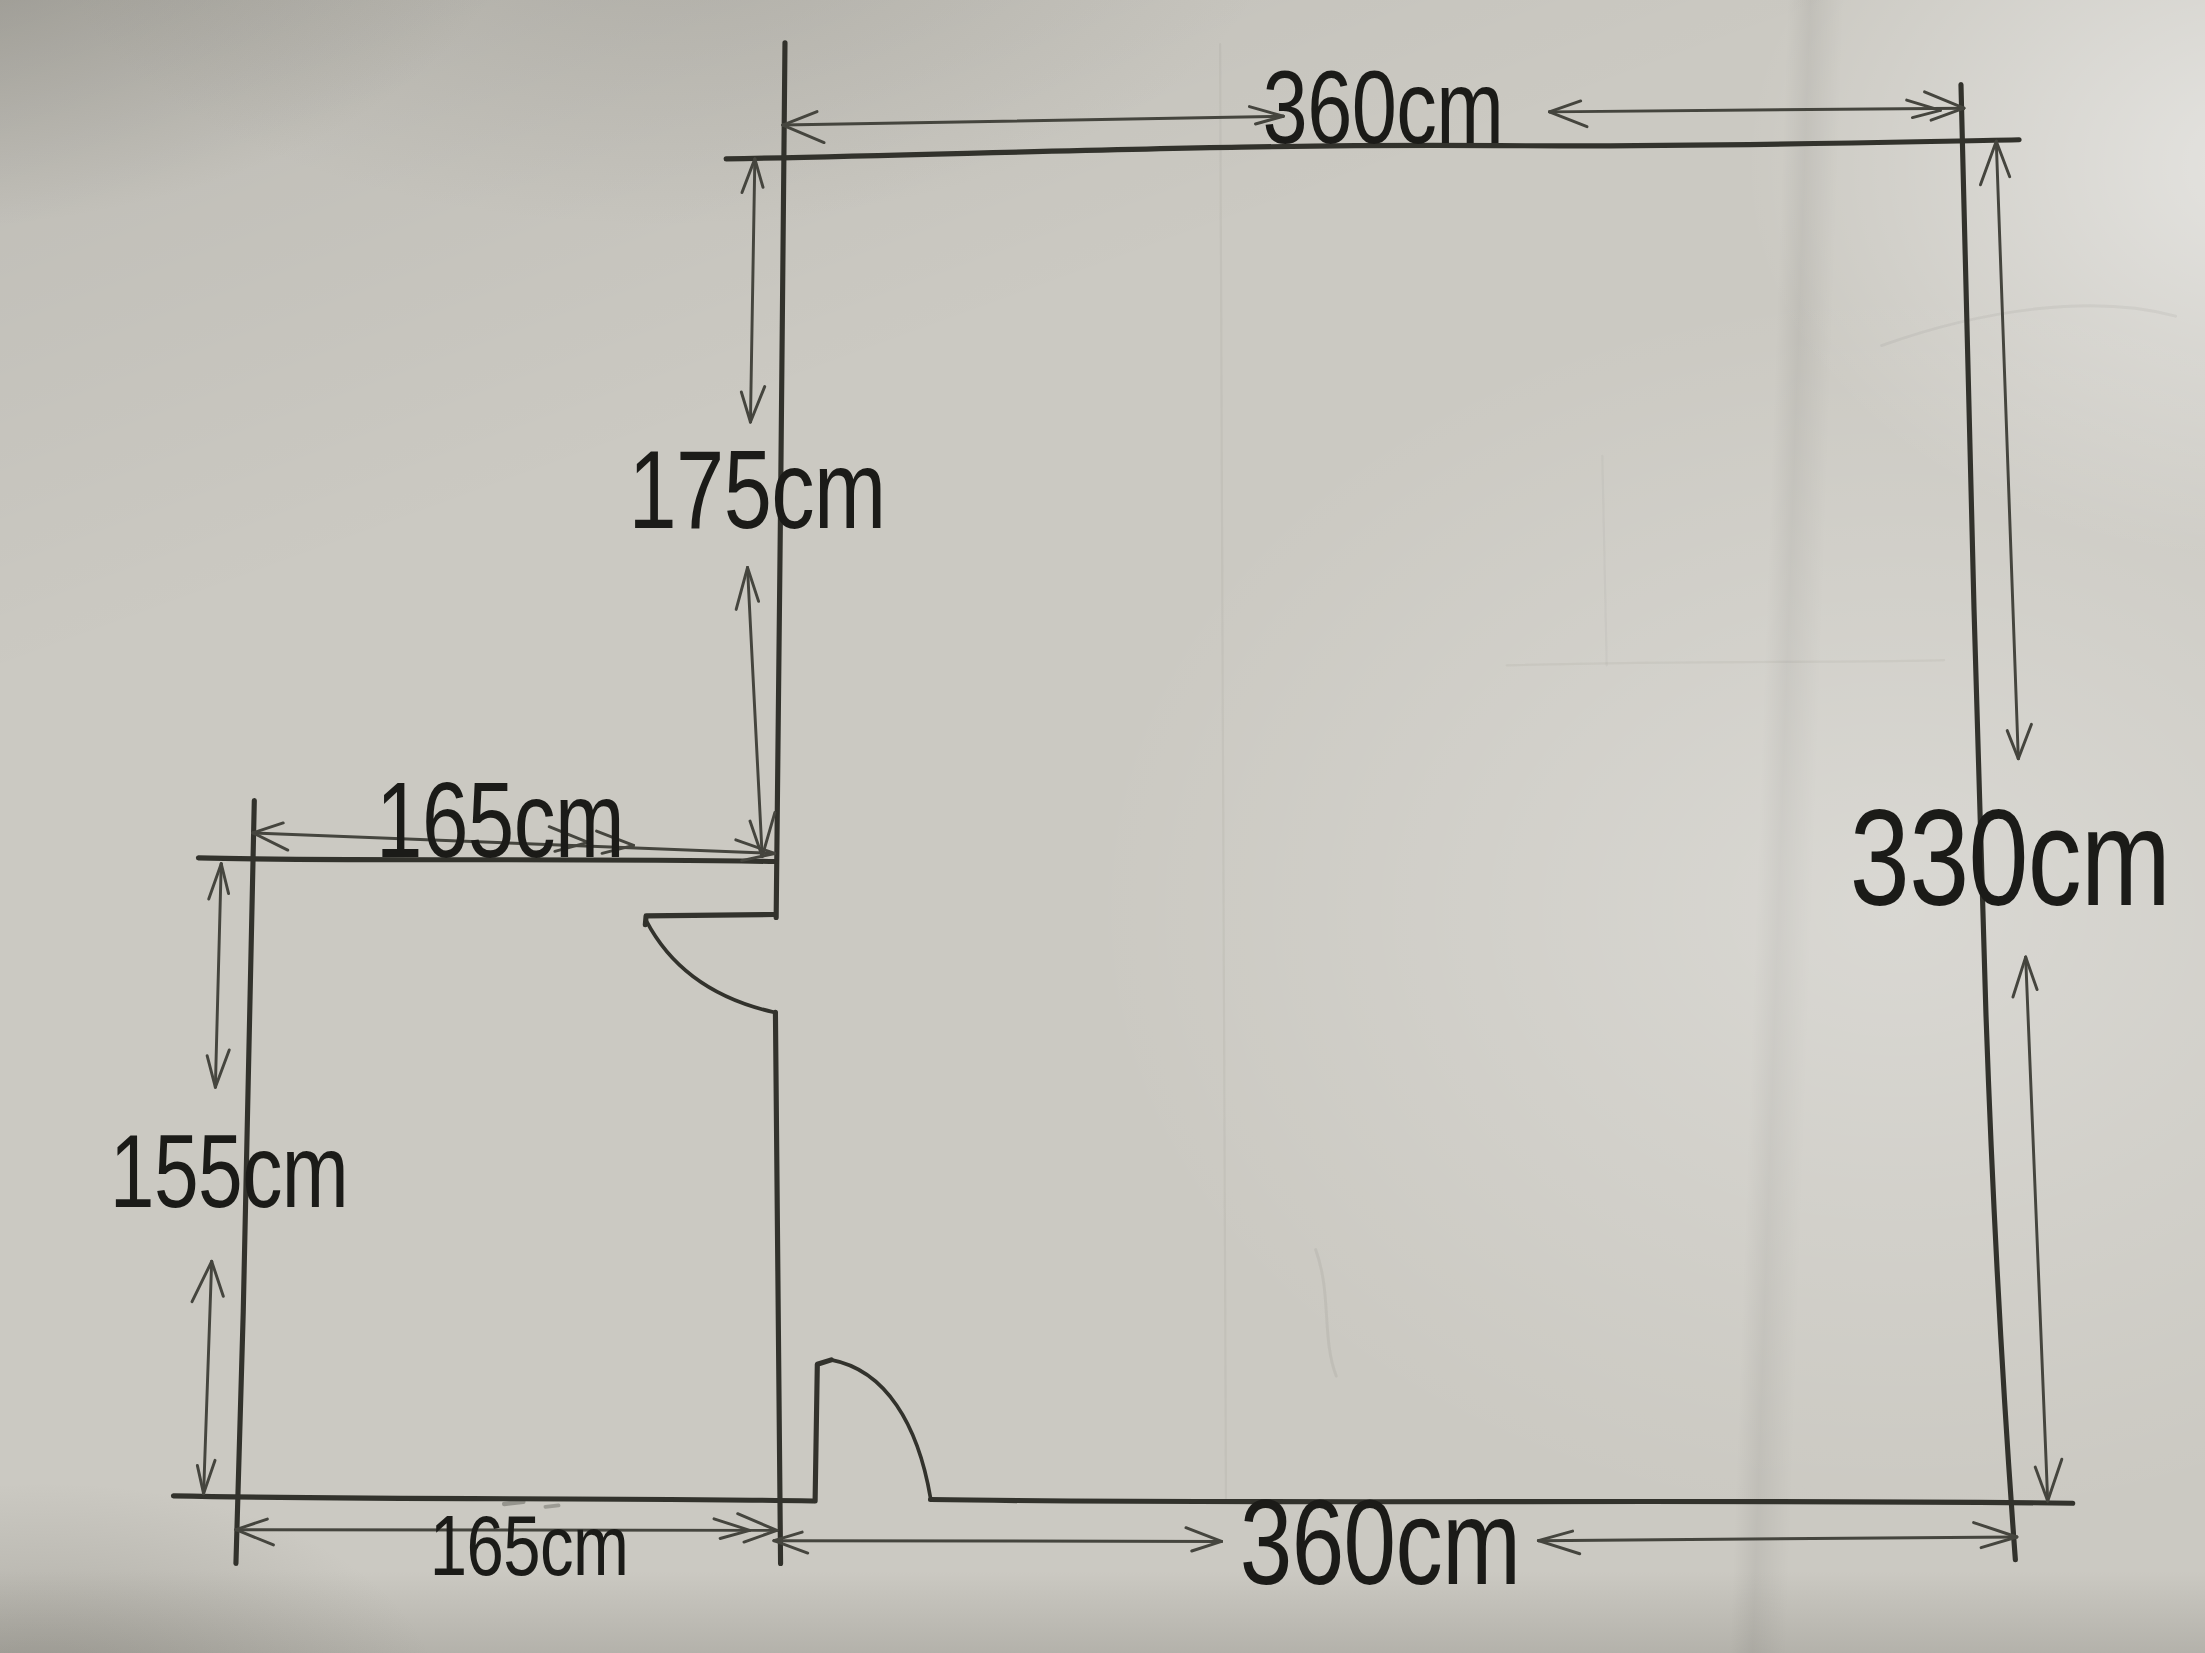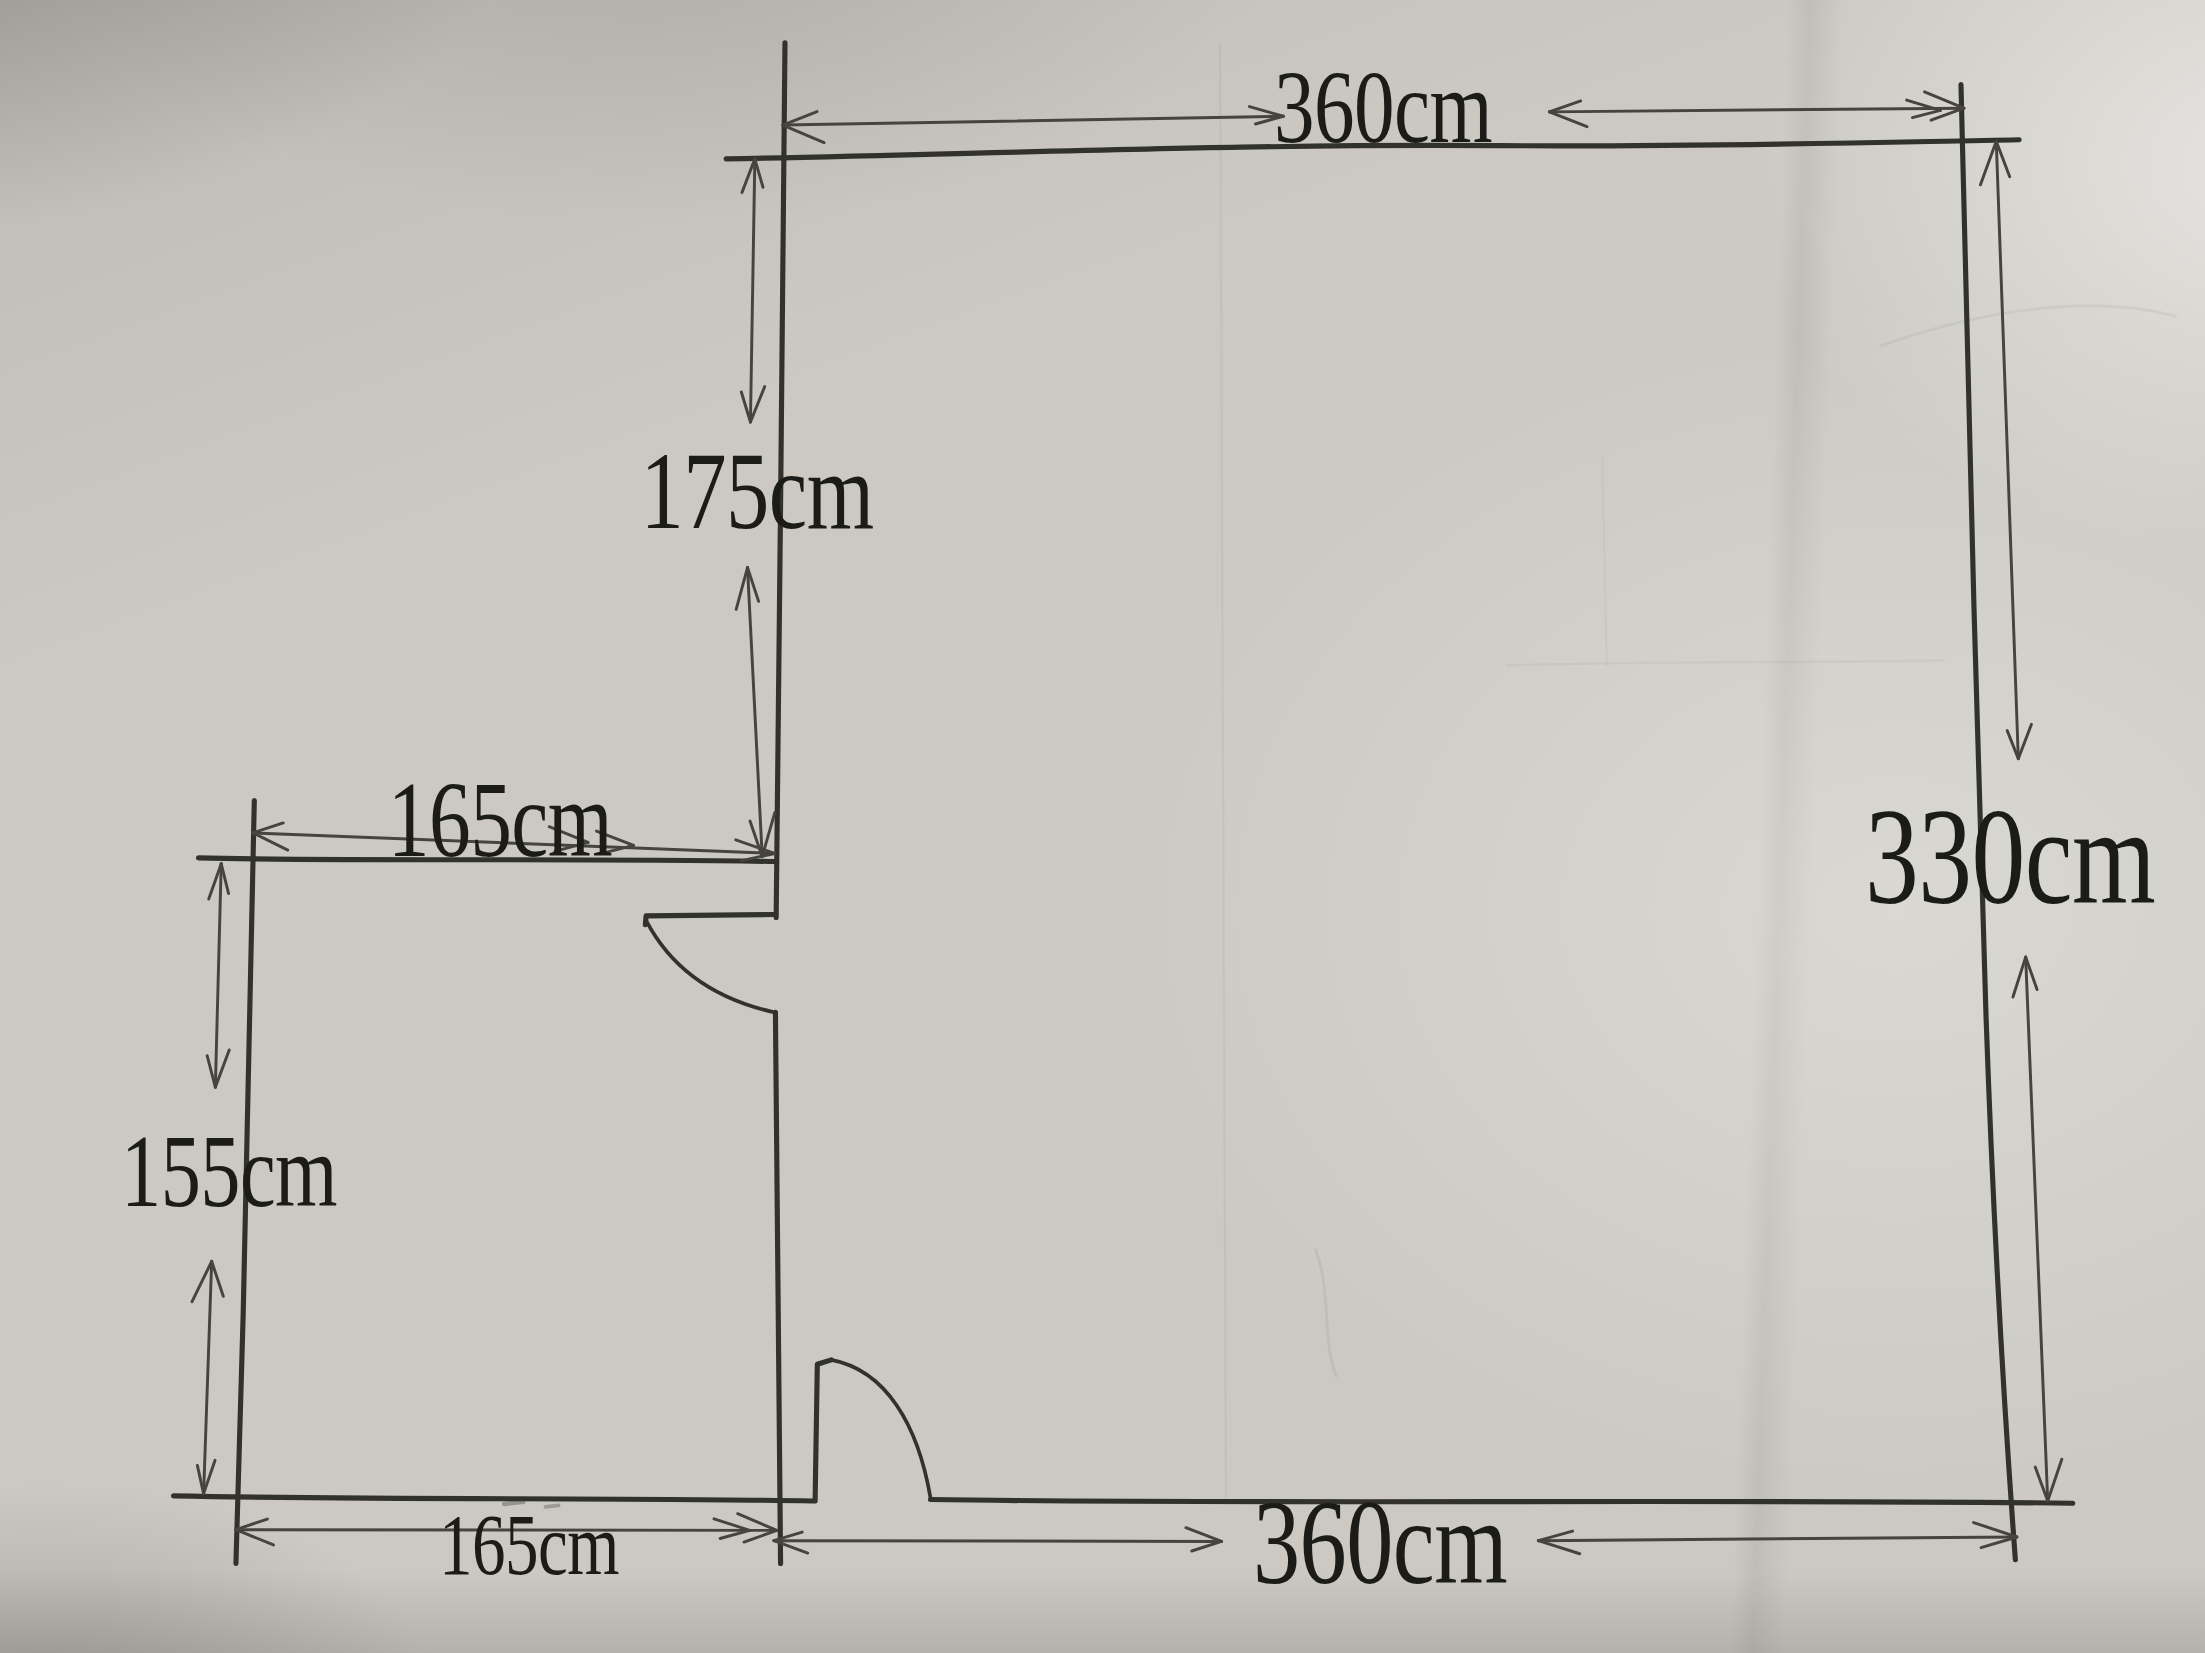--- a/index.html
+++ b/index.html
@@ -11,21 +11,21 @@
     background:
       radial-gradient(1176px 662px at -5% -8%,  rgba(96,94,86,0.50), rgba(96,94,86,0) 55%),
       radial-gradient(1029px 515px at 30% -5%,  rgba(120,118,110,0.25), rgba(120,118,110,0) 60%),
       radial-gradient(882px 662px at 103% 10%, rgba(255,255,255,0.50), rgba(255,255,255,0) 60%),
       radial-gradient(1250px 956px at 86% 55%, rgba(255,255,255,0.28), rgba(255,255,255,0) 65%),
       radial-gradient(662px 368px at 2% 103%,   rgba(96,94,86,0.33),  rgba(96,94,86,0) 60%),
       linear-gradient(to top, rgba(96,94,86,0.22), rgba(96,94,86,0) 5%),
       linear-gradient(92deg, rgba(0,0,0,0) 79%, rgba(0,0,0,0.06) 80%, rgba(0,0,0,0) 81.5%),
       linear-gradient(160deg, rgba(0,0,0,0.07) 0%, rgba(0,0,0,0) 28%),
       var(--paper,#cbc9c2);
-    font-family:Liberation Serif, serif;
+    font-family:Liberation Sans, sans-serif;
   }
   svg.plan{position:absolute;left:0;top:0;}
   .dim-label{
     position:absolute;
     transform:translate(-50%,-52%) scaleX(0.78);
     line-height:1;
     white-space:nowrap;
     letter-spacing:-0.7px;
     color:var(--label,#1b1b18);
     font-weight:400;

